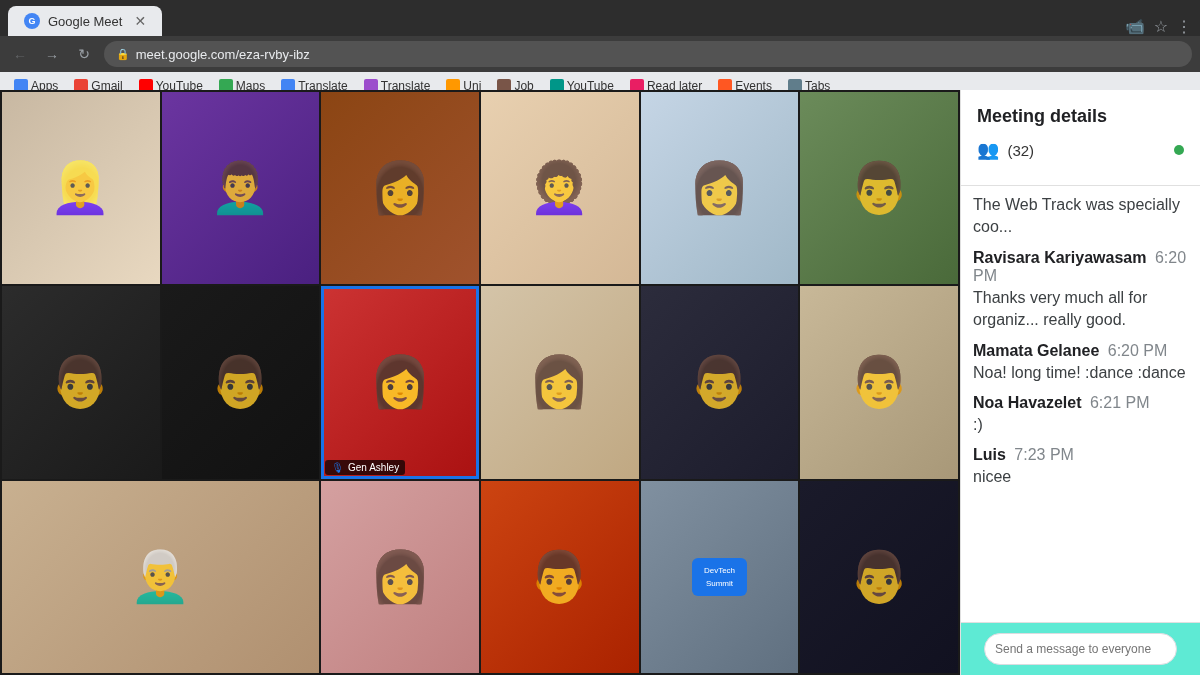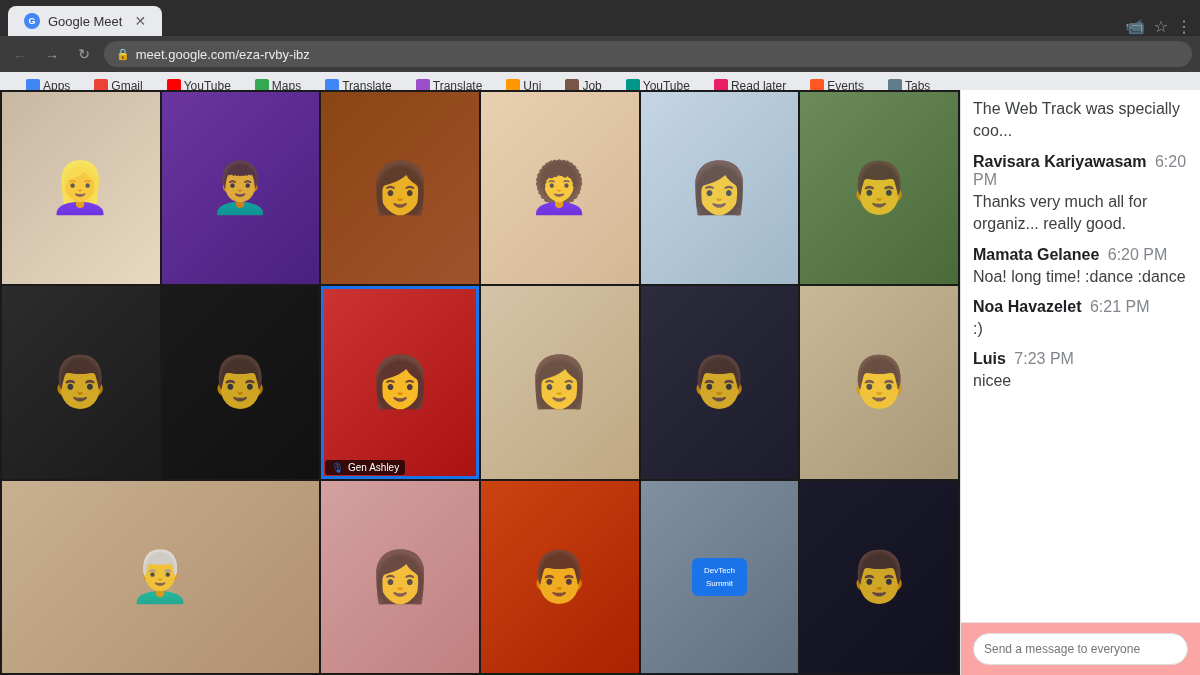--- a/index.html
+++ b/index.html
@@ -91,22 +91,22 @@
     .address-text {
       font-size: 13px;
       color: #e8eaed;
     }
 
     .bookmark-row {
       height: 28px;
       background: #e8eaed;
       display: flex;
       align-items: center;
-      padding: 0 20px;
-      gap: 12px;
+      padding: 0 8px;
+      gap: 4px;
       overflow: hidden;
     }
 
     .bookmark-item {
       display: flex;
       align-items: center;
       gap: 3px;
       padding: 2px 6px;
       border-radius: 3px;
       font-size: 12px;
@@ -259,23 +259,23 @@
       color: #80868b;
       margin-left: 4px;
     }
 
     .chat-text {
       color: #3c4043;
       line-height: 1.4;
     }
 
     .chat-input-area {
-      padding: 10px 12px;
+      padding: 10px 23px;
       border-top: 1px solid #e0e0e0;
-      background: #fca5a5;
+      background: #5eead4;
     }
 
     .chat-input {
       width: 100%;
       padding: 8px 10px;
       border: 1px solid #dadce0;
       border-radius: 20px;
       font-size: 12px;
       color: #80868b;
       background: #fff;
@@ -511,20 +511,28 @@
     </div>
     <div class="video-cell cell-17">
       <div class="person">
         <div style="font-size:50px; opacity:0.8;">👨</div>
       </div>
     </div>
 
   </div>
 
   <div class="sidebar">
+    <div class="sidebar-header">
+      <div class="sidebar-title">Meeting details</div>
+      <div class="participants-row">
+        <span class="participants-icon">👥</span>
+        <span class="participants-count">(32)</span>
+        <div class="online-dot"></div>
+      </div>
+    </div>
 
     <div class="chat-messages">
 
       <div class="chat-message">
         <div class="chat-text">The Web Track was specially coo...</div>
       </div>
 
       <div class="chat-message">
         <div class="chat-sender">
           <span>Ravisara Kariyawasam</span>

